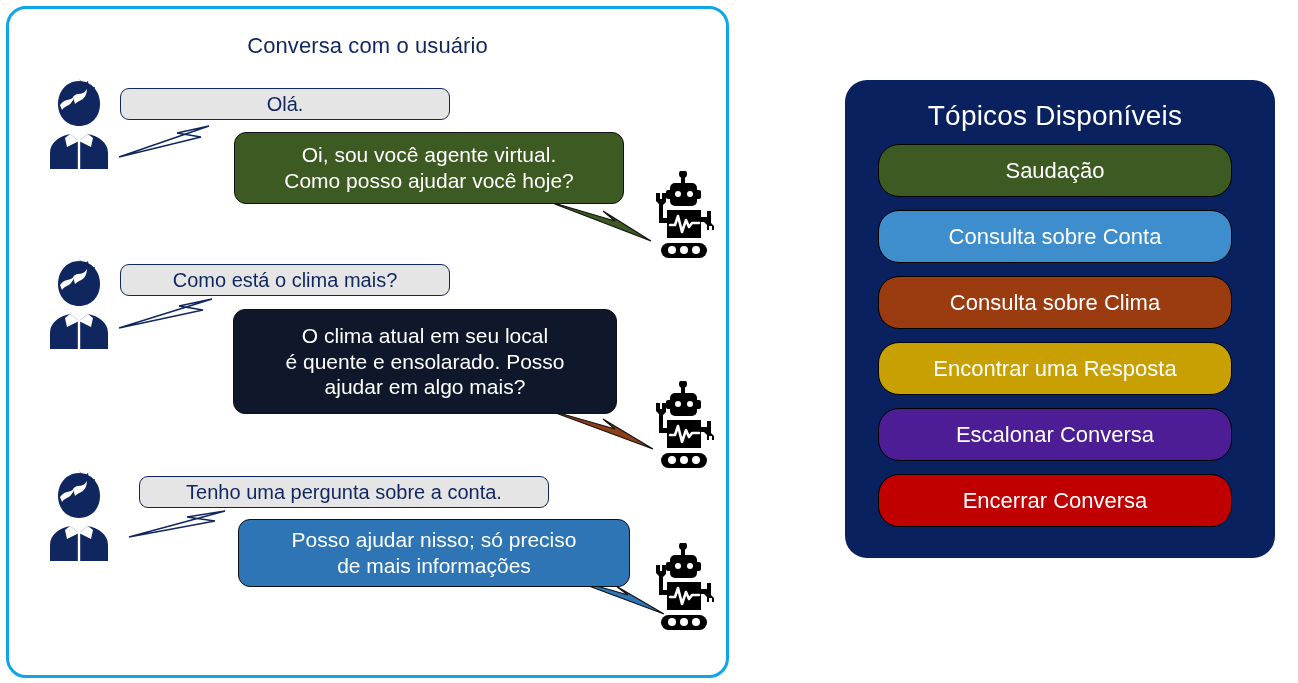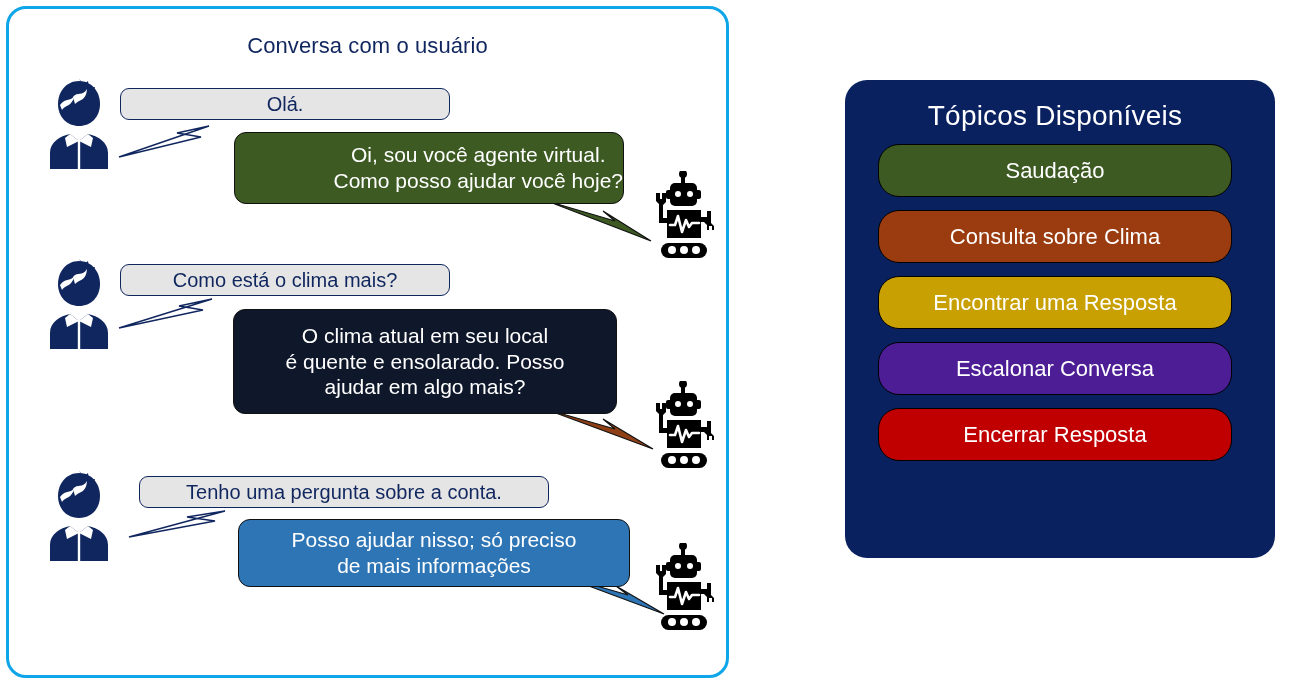--- a/index.html
+++ b/index.html
@@ -182,21 +182,21 @@
         <circle cx="51" cy="79" r="4" fill="#ffffff"></circle>
       </g>
       <polyline points="25,54 30,54 33,45 37,61 41,49 44,56 47,52 54,52" fill="none" stroke="#ffffff" stroke-width="2.6" stroke-linejoin="round" stroke-linecap="round"></polyline>
     </svg>
   </div>
 
   <svg class="tail" style="left:530px; top:190px;" width="120" height="45">
     <polygon points="8,2 112,42 64,12 76,22" fill="#3C5A22" stroke="#111111" stroke-width="1.2"></polygon>
   </svg>
 
-  <div class="bubble bubble-bot" style="left:225px; top:123px; width:390px; height:72px; background:#3C5A22;align-items:flex-end;">
+  <div class="bubble bubble-bot" style="left:225px; top:123px; width:390px; height:72px; background:#3C5A22;">
     <div class="bubble-text">Oi, sou você agente virtual.
 Como posso ajudar você hoje?</div>
   </div>
 
   <div class="user-avatar" style="left:33px; top:248px;">
     <svg viewBox="0 0 74 92">
       <g fill="#10265F">
         <path d="M37 4 C24 4 16 15 16 27 C16 40 25 49 37 49 C49 49 58 40 58 27 C58 15 50 4 37 4 Z"></path>
         <path d="M37 2 L41 8 L46 4 L47 11 L53 10 L51 16 Z" fill="#10265F"></path>
       </g>
@@ -304,25 +304,28 @@
   </div>
 
 </div>
 
 <div id="topics-panel">
   <div id="topics-panel-title">Tópicos Disponíveis</div>
 
   <div class="topic-button" style="background:#3C5A22;">
     <span>Saudação</span>
   </div>
+  <div class="topic-button" style="background:#3E8DCC;">
+    <span>Consulta sobre Conta</span>
+  </div>
   <div class="topic-button" style="background:#9A3C10;">
     <span>Consulta sobre Clima</span>
   </div>
   <div class="topic-button" style="background:#C8A002;">
     <span>Encontrar uma Resposta</span>
   </div>
   <div class="topic-button" style="background:#4c1d95;">
     <span>Escalonar Conversa</span>
   </div>
   <div class="topic-button" style="background:#C00000;">
-    <span>Encerrar Resposta</span>
+    <span>Encerrar Conversa</span>
   </div>
 </div>
 
 </body></html>

